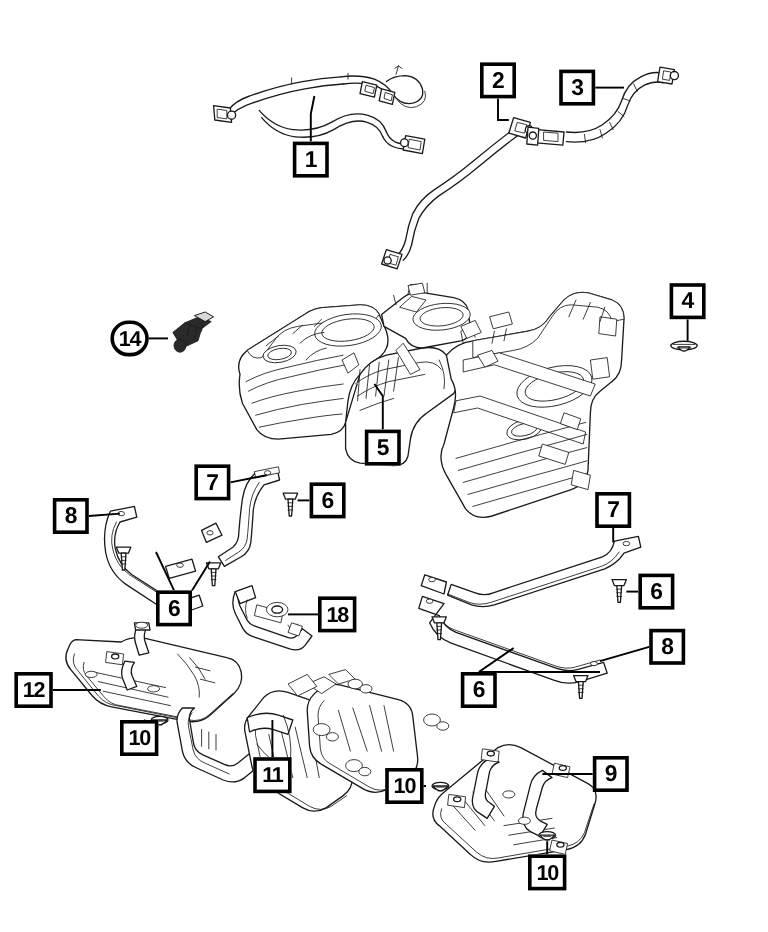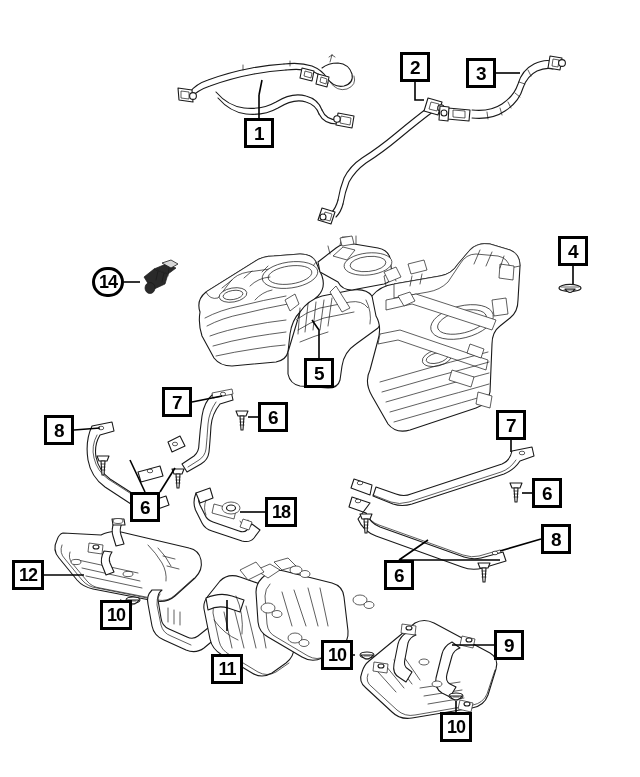--- a/index.html
+++ b/index.html
@@ -404,18 +404,18 @@
   <div class="callout" style="left:532px;top:478px;width:30px;height:30px;">6</div>
   <div class="callout" style="left:384px;top:560px;width:30px;height:30px;">6</div>
   <div class="callout" style="left:162px;top:387px;width:30px;height:30px;">7</div>
   <div class="callout" style="left:496px;top:410px;width:30px;height:30px;">7</div>
   <div class="callout" style="left:44px;top:415px;width:30px;height:30px;">8</div>
   <div class="callout" style="left:541px;top:524px;width:30px;height:30px;">8</div>
   <div class="callout" style="left:494px;top:630px;width:30px;height:30px;">9</div>
   <div class="callout w2" style="left:100px;top:600px;width:32px;height:30px;">10</div>
   <div class="callout w2" style="left:321px;top:640px;width:32px;height:30px;">10</div>
   <div class="callout w2" style="left:440px;top:712px;width:32px;height:30px;">10</div>
-  <div class="callout w2" style="left:211px;top:654px;width:32px;height:30px;">11</div>
+  <div class="callout w2" style="left:211px;top:631px;width:32px;height:30px;">11</div>
   <div class="callout w2" style="left:12px;top:560px;width:32px;height:30px;text-align:center;">12</div>
   <div class="callout w2" style="left:265px;top:497px;width:32px;height:30px;">18</div>
   <div class="callout w2" style="left:92px;top:267px;width:32px;height:30px;border-radius:15px;">14</div>
 
 </div>
 
 </body></html>

